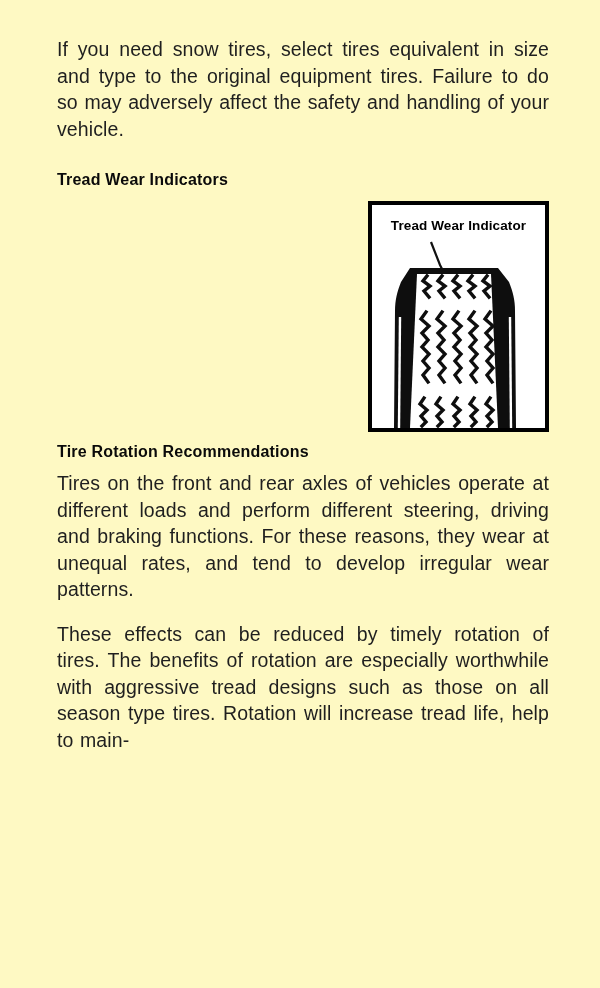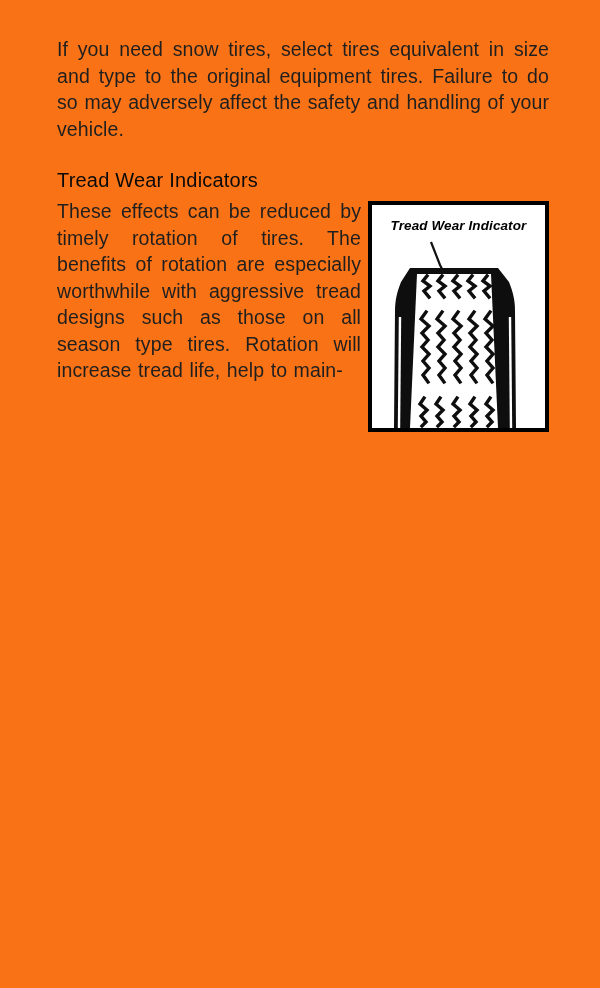--- a/index.html
+++ b/index.html
@@ -4,56 +4,55 @@
 <style>
   html, body {
     margin: 0;
     padding: 0;
     background: #ffffff;
   }
   .page {
     box-sizing: border-box;
     width: 600px;
     height: 988px;
-    background: #f97316;
+    background: #fef9c3;
     color: #1f1f1f;
     font-family: "Liberation Sans", sans-serif;
     padding: 36px 51px 0 57px;
     display: flex;
     flex-direction: column;
     overflow: hidden;
   }
   .content { flex: 0 0 auto; }
   p.body-text {
     margin: 0 0 18px 0;
     font-size: 19.5px;
     line-height: 26.5px;
     text-align: justify;
     letter-spacing: 0.1px;
     word-spacing: 1px;
   }
   h2.section-heading {
-    font-size: 20px;
+    font-size: 16px;
     line-height: 24px;
-    font-weight: 400;
+    font-weight: 700;
     color: #0a0a0a;
     margin: 26px 0 6px 0;
     letter-spacing: 0.2px;
     clear: both;
   }
   .tread-figure {
     float: right;
     box-sizing: border-box;
     width: 181px;
     height: 231px;
     border: 4px solid #000;
     background: #fff;
     margin: 3px 0 8px 7px;
     position: relative;
-    font-style: italic;
   }
   .figure-label {
     position: absolute;
     top: 13px;
     left: 0;
     right: 0;
     text-align: center;
     font-weight: 700;
     font-size: 13.5px;
     letter-spacing: 0.1px;
@@ -115,19 +114,21 @@
           <use href="#zg2" x="64" y="193"></use>
         <use href="#zg2" x="81" y="193"></use>
           <use href="#zg2" x="98" y="193"></use>
         <use href="#zg2" x="114" y="193"></use>
       </svg>
     </div>
 
 
 
 
+    <h2 class="section-heading">Tire Rotation Recommendations</h2>
 
+    <p class="body-text">Tires on the front and rear axles of vehicles operate at different loads and perform different steering, driving and braking functions. For these reasons, they wear at unequal rates, and tend to develop irregular wear patterns.</p>
 
     <p class="body-text">These effects can be reduced by timely rotation of tires. The benefits of rotation are especially worthwhile with aggressive tread designs such as those on all season type tires. Rotation will increase tread life, help to main-</p>
 
   </div>
 
 </div>
 
 </body></html>

